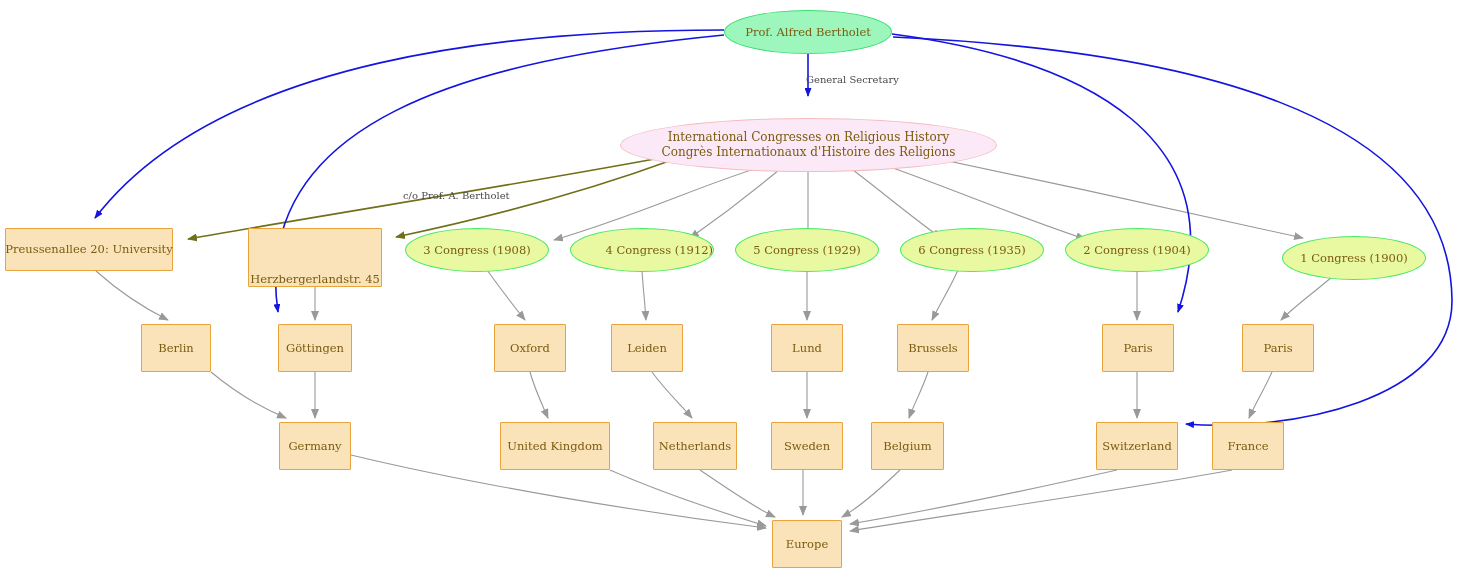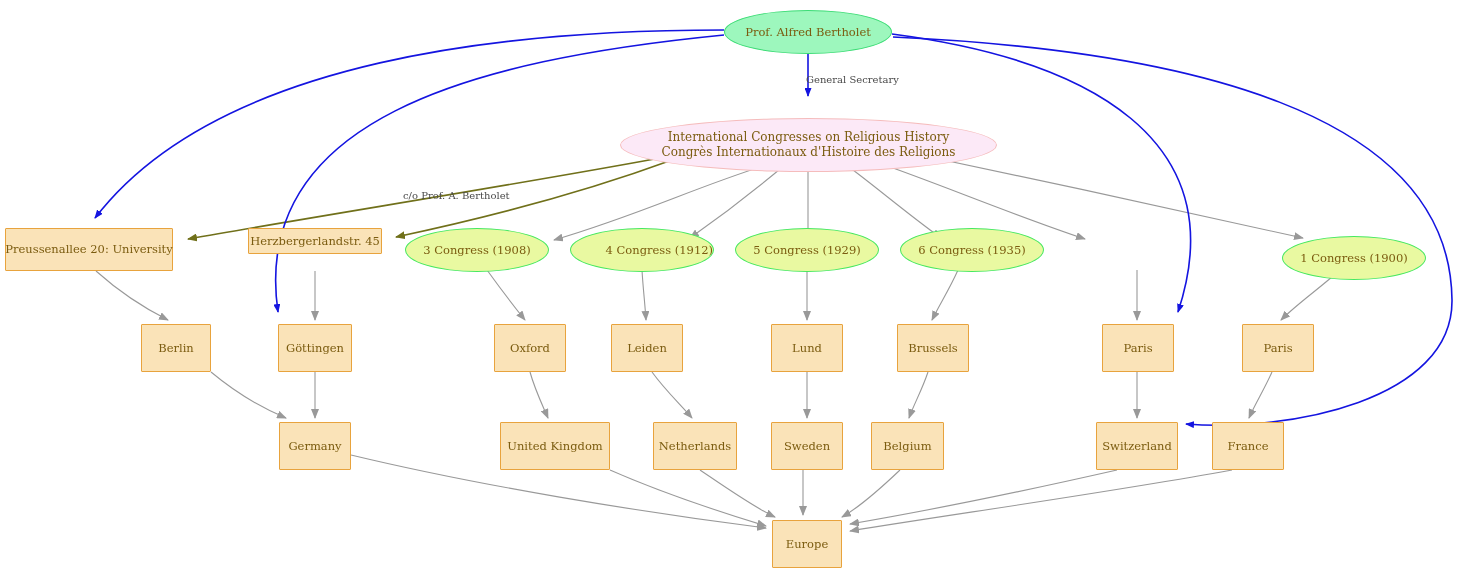--- a/index.html
+++ b/index.html
@@ -135,40 +135,43 @@
   </div>
 
   <div class="node ellipse green" style="left:724px;top:10px;width:168px;height:44px;">
     <span>Prof. Alfred Bertholet</span>
   </div>
 
   <div class="node box" style="left:5px;top:228px;width:168px;height:43px;">
     <span>Preussenallee 20: University</span>
   </div>
 
-  <div class="node box" style="left:248px;top:228px;width:134px;height:26px;">
+  <div class="node box" style="left:248px;top:228px;width:134px;height:59px;align-items:flex-end;">
     <span>Herzbergerlandstr. 45</span>
   </div>
 
   <div class="node ellipse yellowgreen" style="left:405px;top:228px;width:144px;height:44px;">
     <span>3 Congress (1908)</span>
   </div>
 
   <div class="node ellipse yellowgreen" style="left:570px;top:228px;width:144px;height:44px;justify-content:flex-end;">
     <span>4 Congress (1912)</span>
   </div>
 
   <div class="node ellipse yellowgreen" style="left:735px;top:228px;width:144px;height:44px;">
     <span>5 Congress (1929)</span>
   </div>
 
   <div class="node ellipse yellowgreen" style="left:900px;top:228px;width:144px;height:44px;">
     <span>6 Congress (1935)</span>
   </div>
 
+  <div class="node ellipse yellowgreen" style="left:1065px;top:228px;width:144px;height:44px;">
+    <span>2 Congress (1904)</span>
+  </div>
 
   <div class="node ellipse yellowgreen" style="left:1282px;top:236px;width:144px;height:44px;">
     <span>1 Congress (1900)</span>
   </div>
 
   <div class="node box" style="left:141px;top:324px;width:70px;height:48px;">
     <span>Berlin</span>
   </div>
 
   <div class="node box" style="left:278px;top:324px;width:74px;height:48px;">

